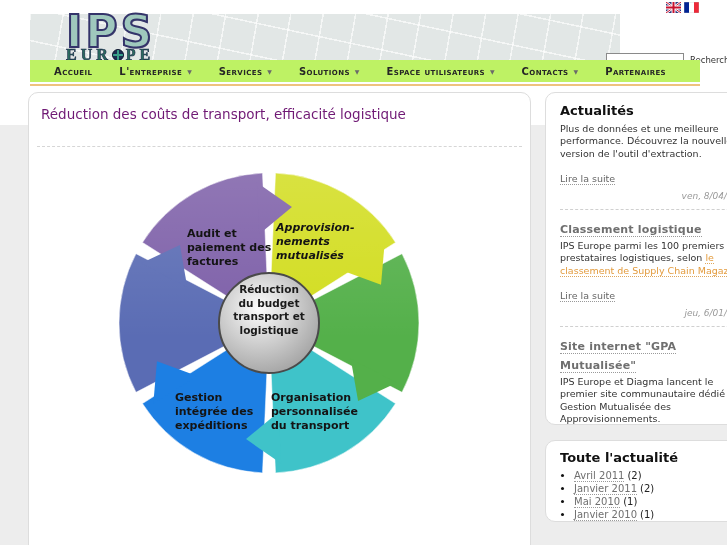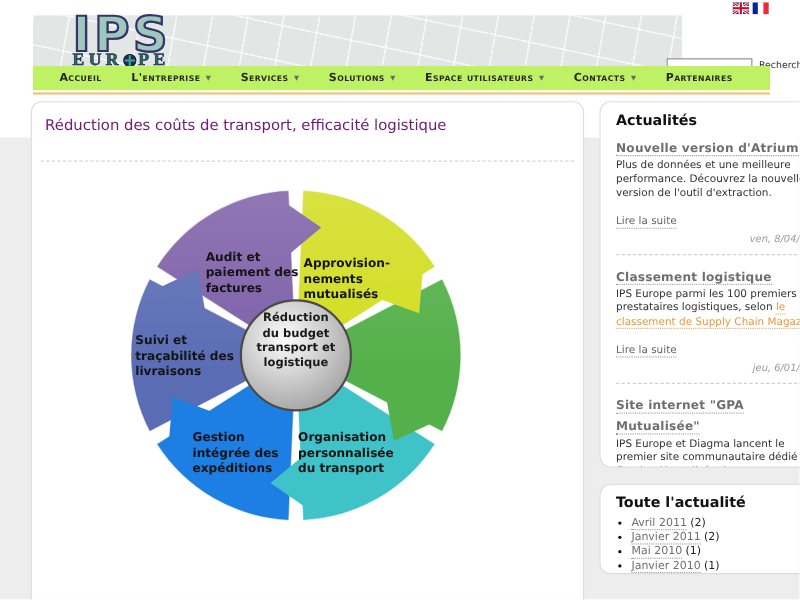--- a/index.html
+++ b/index.html
@@ -50,21 +50,21 @@
   .title-sep { margin:24px 8px 0 8px; border-top:1px dashed #d6d6d6; }
 
   
   .wheel-wrap { position:absolute; left:70px; top:60px; width:340px; height:340px; }
   .wheel-wrap svg { position:absolute; left:0; top:0; }
   .seg-label { position:absolute; font-size:11px; font-weight:bold; color:#141414;
     line-height:1.25; white-space:pre-line; }
   .center-label { position:absolute; left:114px; top:130px; width:112px; text-align:center;
     font-size:10.5px; font-weight:bold; color:#1a1a1a; line-height:1.3; white-space:pre-line; }
   .lbl-audit { left:76px; top:74px; width:95px;margin-left:12px; }
-  .lbl-approv { left:177px; top:80px; width:100px; }
+  .lbl-approv { left:177px; top:68px; width:100px;font-style:italic; }
   .lbl-pilotage { left:227px; top:150px; width:95px; }
   .lbl-organisation { left:172px; top:238px; width:110px; }
   .lbl-gestion { left:76px; top:238px; width:95px; }
   .lbl-suivi { left:24px; top:150px; width:100px; }
 
   
   .side-box { position:absolute; left:545px; width:220px; background:#fff;
     border:1px solid #ddd; border-radius:10px; padding:10px 14px; overflow:hidden; }
   .news-box { top:92px; height:333px; }
   .archive-box { top:440px; height:82px; padding-top:9px; }
@@ -203,35 +203,31 @@
 factures</div>
     <div class="seg-label lbl-approv">Approvision-
 nements
 mutualisés</div>
     <div class="seg-label lbl-organisation">Organisation
 personnalisée
 du transport</div>
     <div class="seg-label lbl-gestion">Gestion
 intégrée des
 expéditions</div>
-    <div class="seg-label lbl-suivi">Suivi et
-traçabilité des
-livraisons</div>
     <div class="center-label">Réduction
 du budget
 transport et
 logistique</div>
   </div>
 </div>
 
 <div class="side-box news-box">
   <div class="side-title">Actualités</div>
 
   <div>
-    <span class="news-item-title">Nouvelle version d'Atrium</span>
     <p class="news-body"><span>Plus de données et une meilleure performance. Découvrez la nouvelle version de l'outil d'extraction.</span></p>
     <span class="read-more">Lire la suite</span>
     <div class="news-date">ven, 8/04/2011</div>
     <div class="news-sep"></div>
   </div>
 
   <div>
     <span class="news-item-title">Classement logistique</span>
     <p class="news-body"><span>IPS Europe parmi les 100 premiers prestataires logistiques, selon </span><span class="news-link">le classement de Supply Chain Magazine</span></p>
     <span class="read-more">Lire la suite</span>

